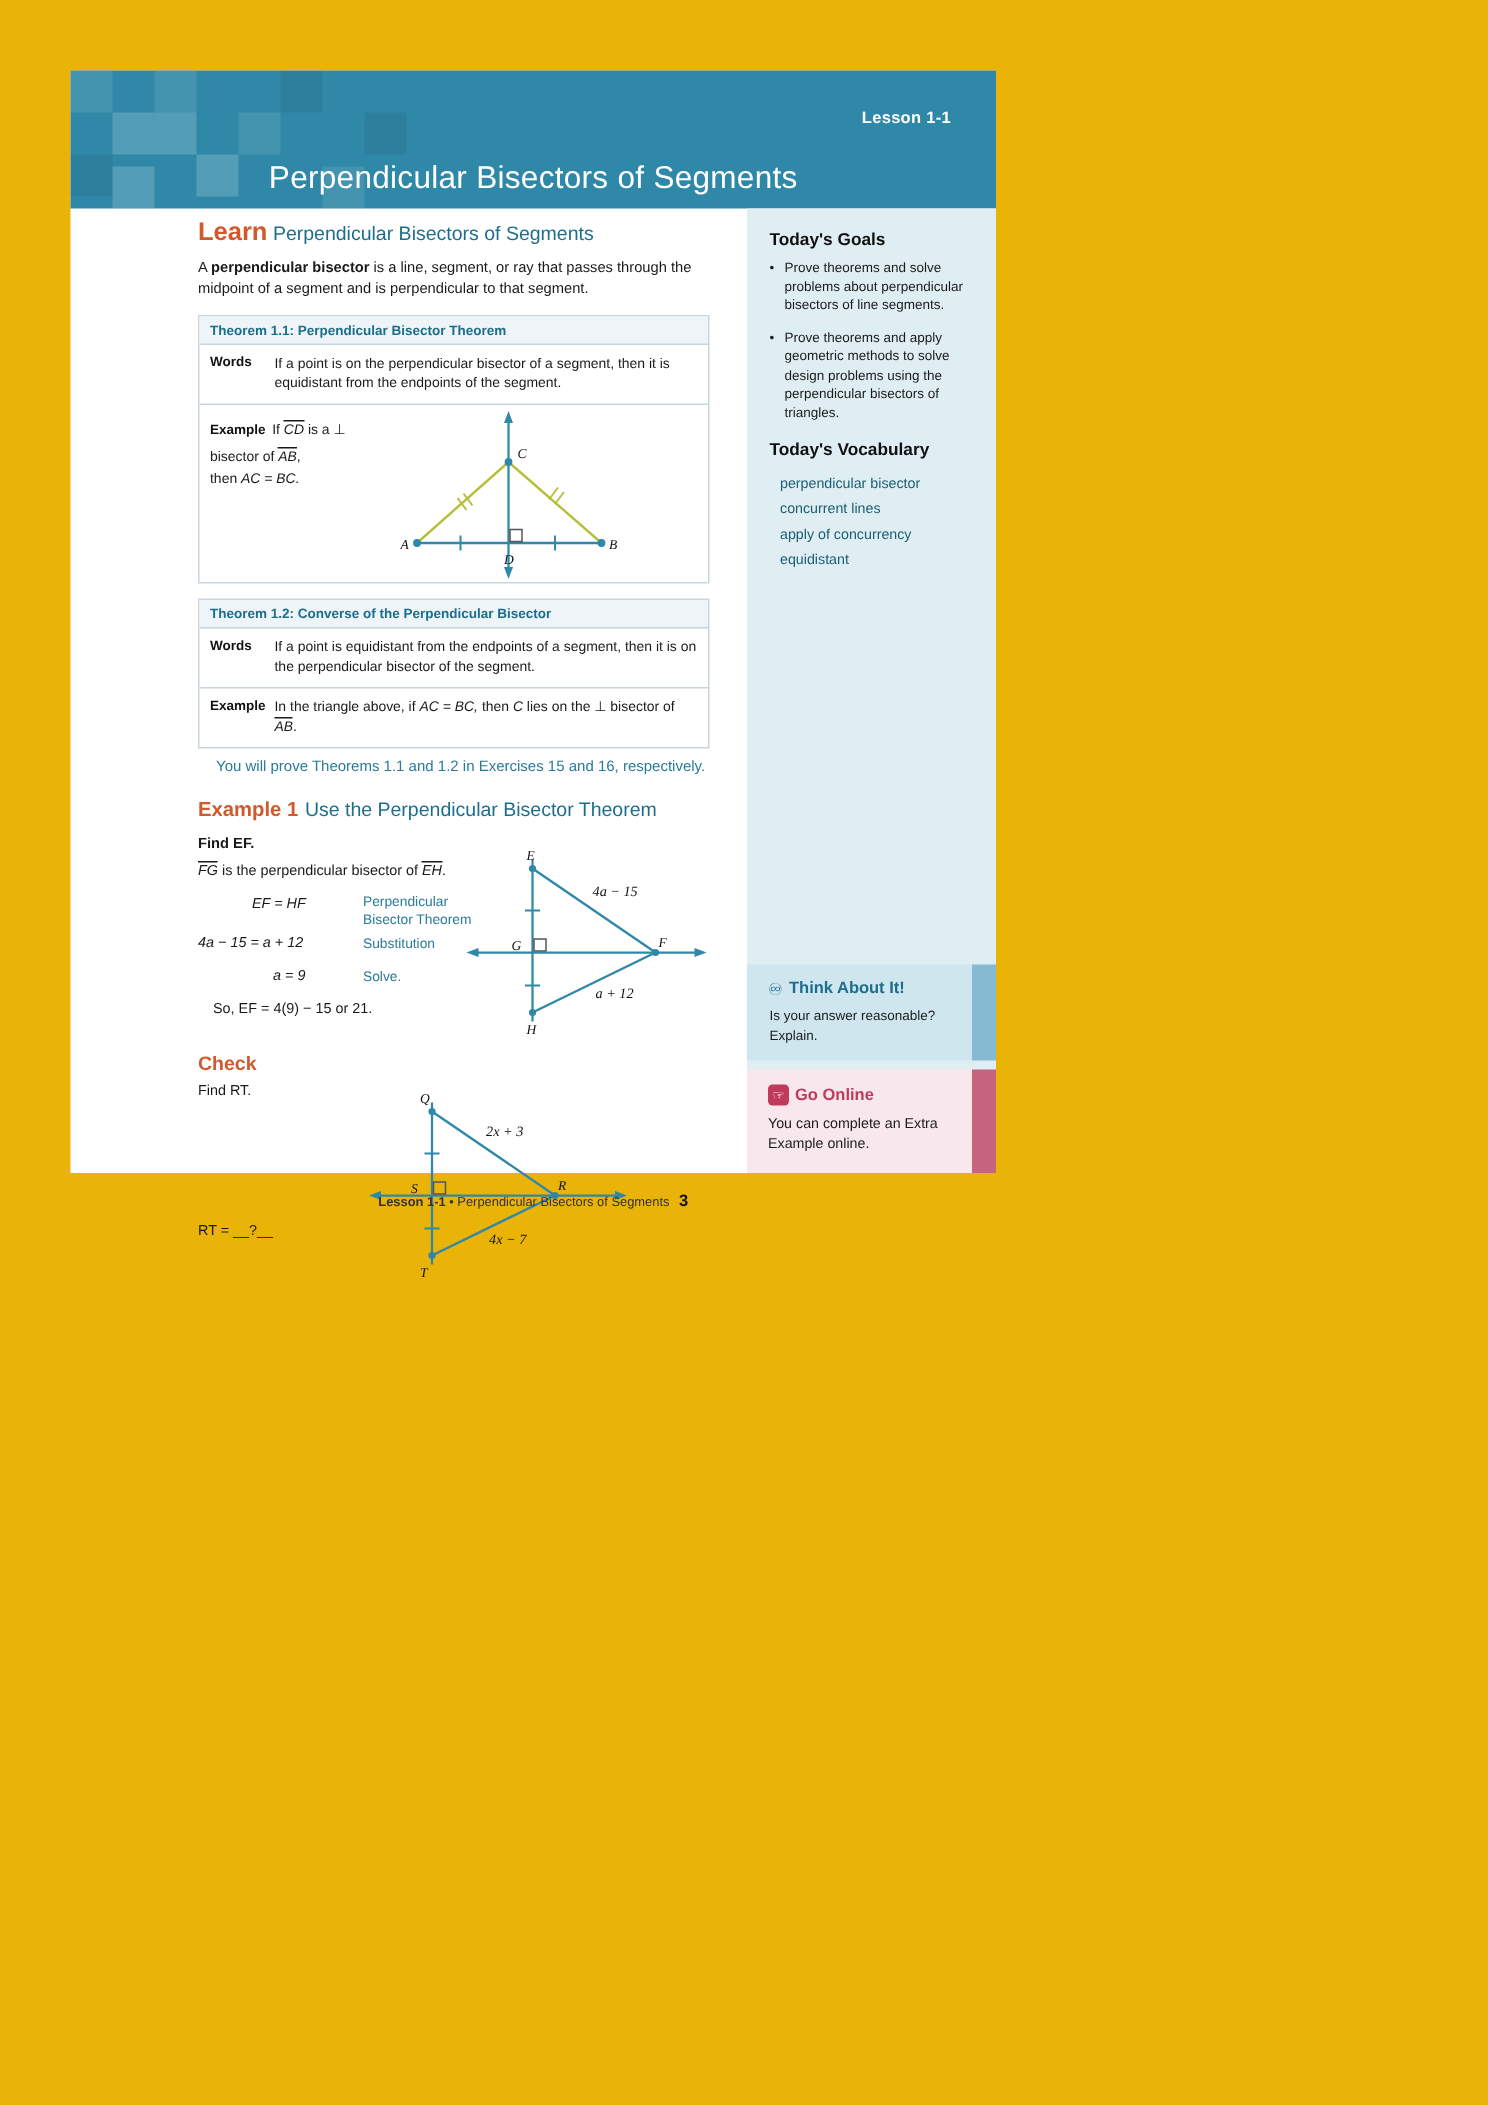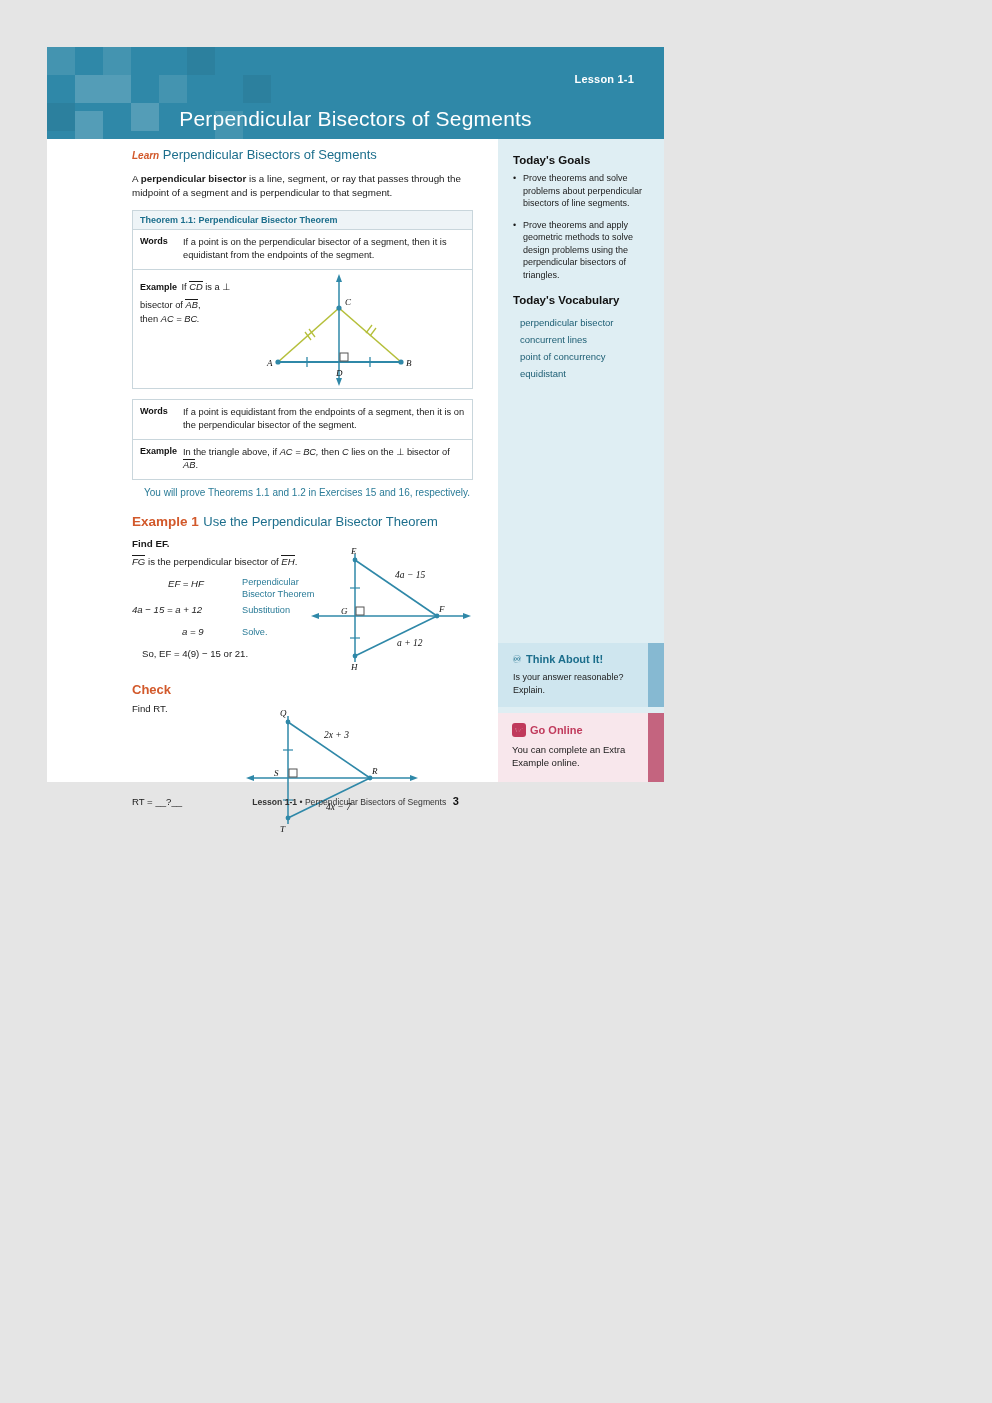--- a/index.html
+++ b/index.html
@@ -6,21 +6,21 @@
   html, body {
     margin: 0; padding: 0;
     background: #ffffff;
     width: 992px; height: 1403px;
     font-family: "Liberation Sans", sans-serif;
     color: #1a1a1a;
   }
   .page {
     position: relative;
     width: 992px; height: 1403px;
-    background: #e5e5e5;
+    background: #eab308;
   }
   .sheet {
     position: absolute;
     left: 47px; top: 47px;
     width: 617px; height: 735px;
     background: #ffffff;
   }
 
   
   .banner {
@@ -146,21 +146,21 @@
     font-size: 9.5px; line-height: 13px; color: #1b1b1b;
   }
 
   
   .main {
     position: absolute;
     left: 85px; top: 100px;
     width: 345px;
   }
   .learn-head { margin: 0 0 9px 0; font-size: 13px; line-height: 15px; }
-  .learn-head .kw { color: #d2592b; font-weight: bold; font-size: 10px; font-style: italic; }
+  .learn-head .kw { color: #d2592b; font-weight: bold; font-size: 17px; }
   .learn-head .ttl { color: #1c6e8c; font-size: 13px; }
 
   .intro {
     font-size: 9.8px; line-height: 14px; color: #1a1a1a;
     margin: 0 0 10px 0; width: 341px;
   }
   .intro b { font-weight: bold; }
 
   .thm-box { border: 1px solid #c9d6dc; width: 341px; margin-bottom: 4px; }
   .thm-head {
@@ -242,21 +242,21 @@
       <div class="rail-inner">
         <div class="goals-title">Today's Goals</div>
         <ul class="goals-list">
           <li>Prove theorems and solve problems about perpendicular bisectors of line segments.</li>
           <li>Prove theorems and apply geometric methods to solve design problems using the perpendicular bisectors of triangles.</li>
         </ul>
         <div class="vocab-title">Today's Vocabulary</div>
         <ul class="vocab-list">
           <li>perpendicular bisector</li>
           <li>concurrent lines</li>
-          <li>point of concurrency</li>
+          <li>apply of concurrency</li>
           <li>equidistant</li>
         </ul>
       </div>
     </div>
 
     <div class="think-box">
       <span class="think-icon">♾</span>
       <div class="think-title" style="left:28px;">Think About It!</div>
       <div class="think-body">Is your answer reasonable? Explain.</div>
     </div>
@@ -318,20 +318,21 @@
               <text x="14" y="96" font-size="9" fill="#111" font-style="italic">A</text>
               <text x="153" y="96" font-size="9" fill="#111" font-style="italic">B</text>
               <text x="92" y="35" font-size="9" fill="#111" font-style="italic">C</text>
               <text x="83" y="106" font-size="9" fill="#111" font-style="italic">D</text>
             </svg>
           </div>
         </div>
       </div>
 
       <div class="thm-box" style="margin-top:10px;">
+        <div class="thm-head">Theorem 1.2: Converse of the Perpendicular Bisector</div>
         <div class="thm-row">
           <div class="thm-label">Words</div>
           <div class="thm-text">If a point is equidistant from the endpoints of a segment, then it is on the perpendicular bisector of the segment.</div>
         </div>
         <div class="thm-row">
           <div class="thm-label">Example</div>
           <div class="thm-text"><span>In the triangle above, if </span><i>AC = BC,</i><span> then </span><i>C</i><span> lies on the ⊥ bisector of </span><i class="ovl">AB</i><span>.</span></div>
         </div>
       </div>
 

